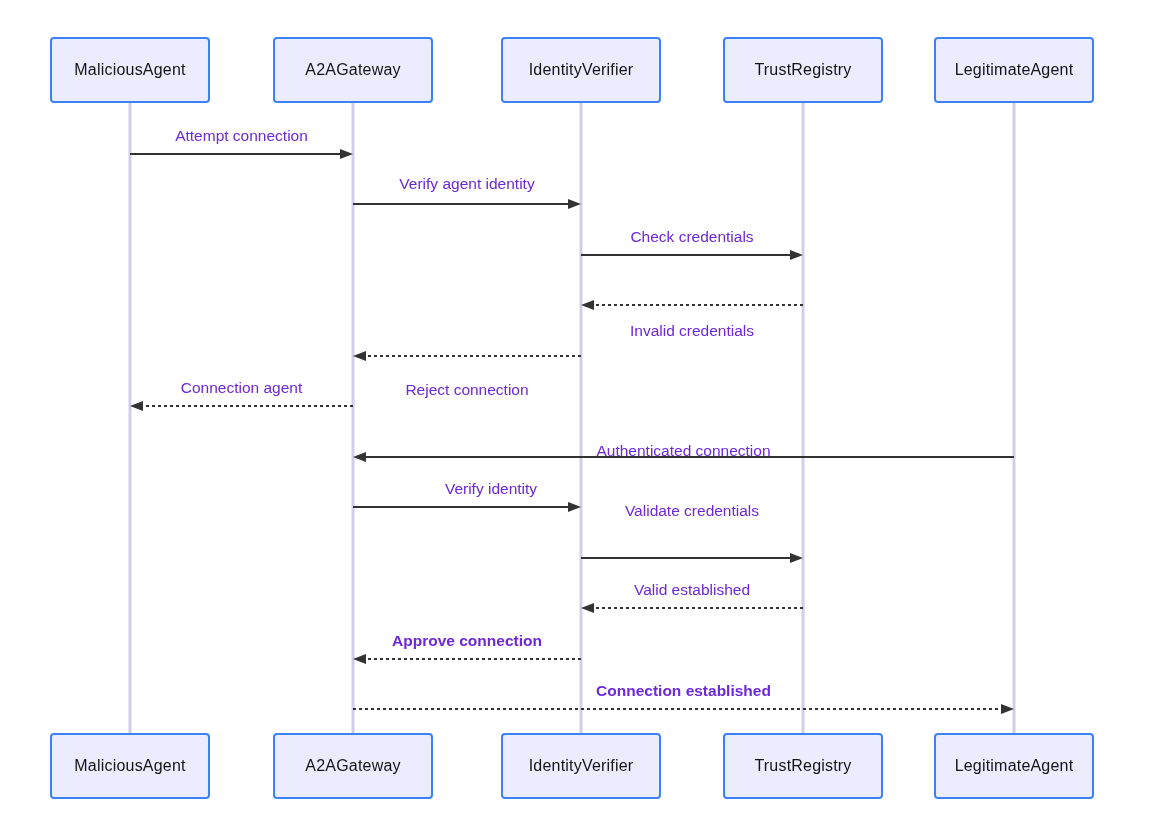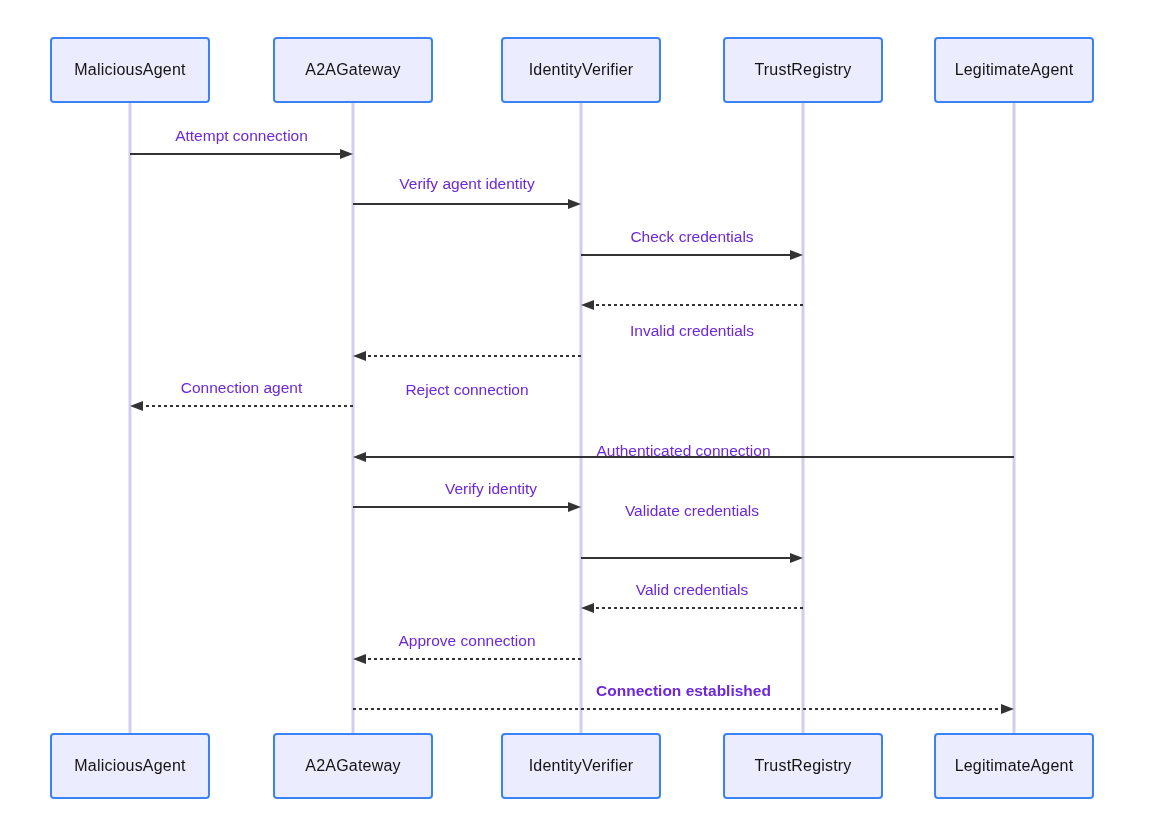--- a/index.html
+++ b/index.html
@@ -92,16 +92,16 @@
     <div class="actor-box" style="left: 934px; top: 733px;">LegitimateAgent</div>
     <div class="msg-label" style="left: 241.5px; top: 126px;">Attempt connection</div>
     <div class="msg-label" style="left: 467px; top: 174px;">Verify agent identity</div>
     <div class="msg-label" style="left: 692px; top: 227px;">Check credentials</div>
     <div class="msg-label" style="left: 692px; top: 277px; margin-top: 44px;">Invalid credentials</div>
     <div class="msg-label" style="left: 467px; top: 348px; margin-top: 32px;">Reject connection</div>
     <div class="msg-label" style="left: 241.5px; top: 378px;">Connection agent</div>
     <div class="msg-label" style="left: 683.5px; top: 441px;">Authenticated connection</div>
     <div class="msg-label" style="left: 467px; top: 479px; margin-left: 24px;">Verify identity</div>
     <div class="msg-label" style="left: 692px; top: 501px;">Validate credentials</div>
-    <div class="msg-label" style="left: 692px; top: 580px;">Valid credentials</div>
-    <div class="msg-label" style="left: 467px; top: 631px;">Approve connection</div>
+    <div class="msg-label" style="left: 692px; top: 580px;">Valid established</div>
+    <div class="msg-label" style="left: 467px; top: 631px; font-weight: bold;">Approve connection</div>
     <div class="msg-label" style="left: 683.5px; top: 681px; font-weight: bold;">Connection established</div>
   </div>
 
 </body></html>

